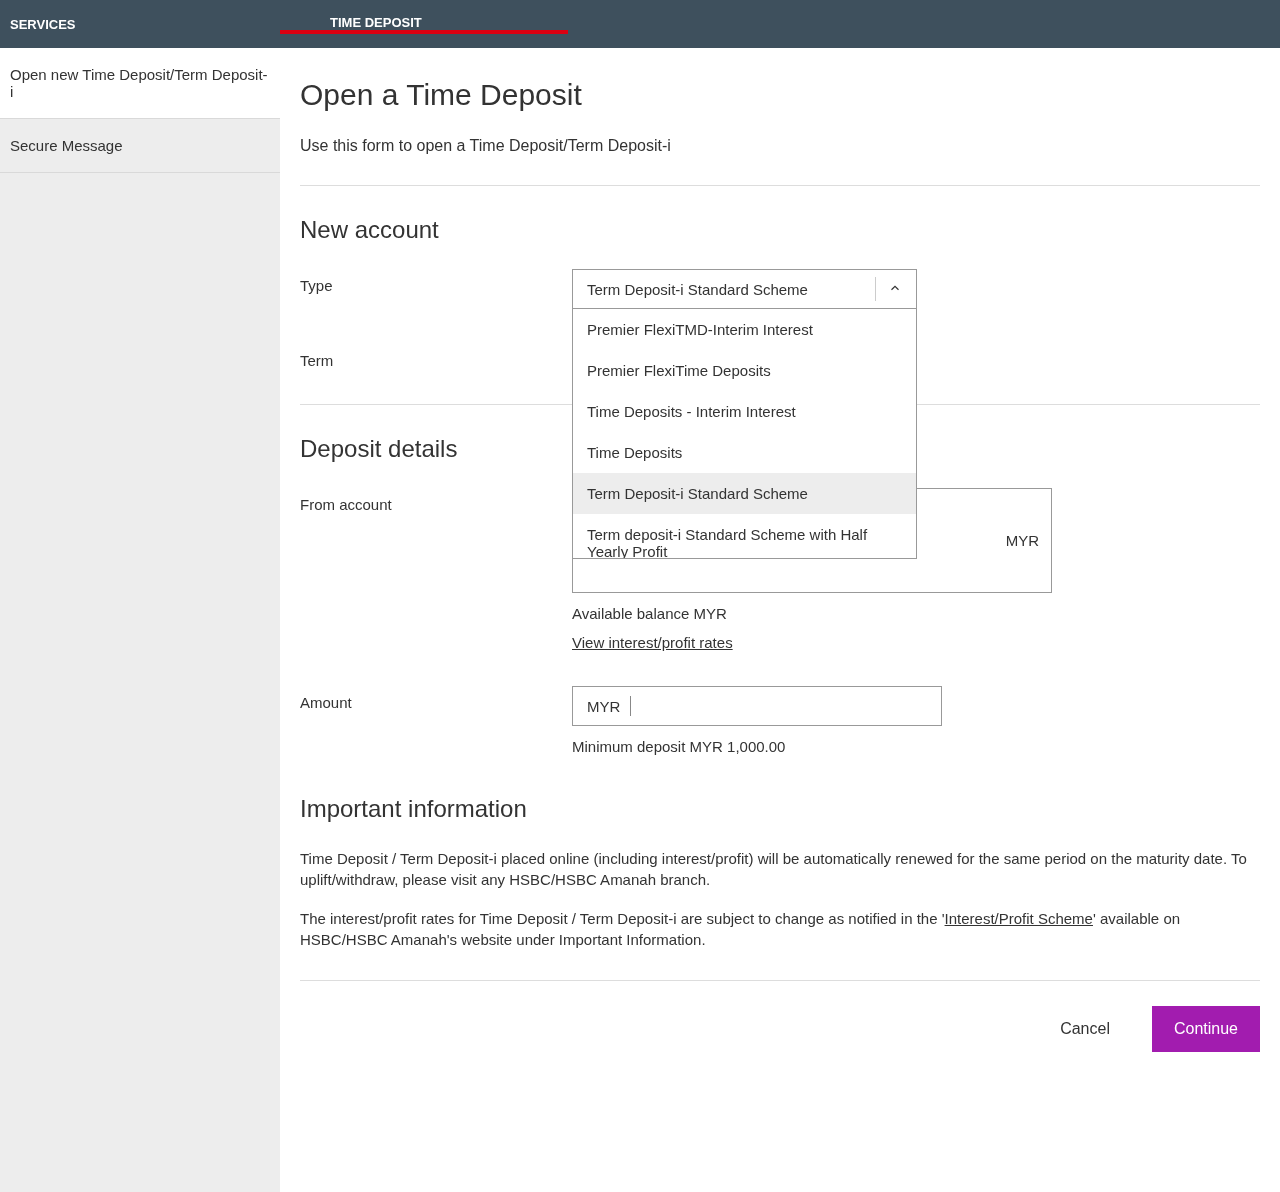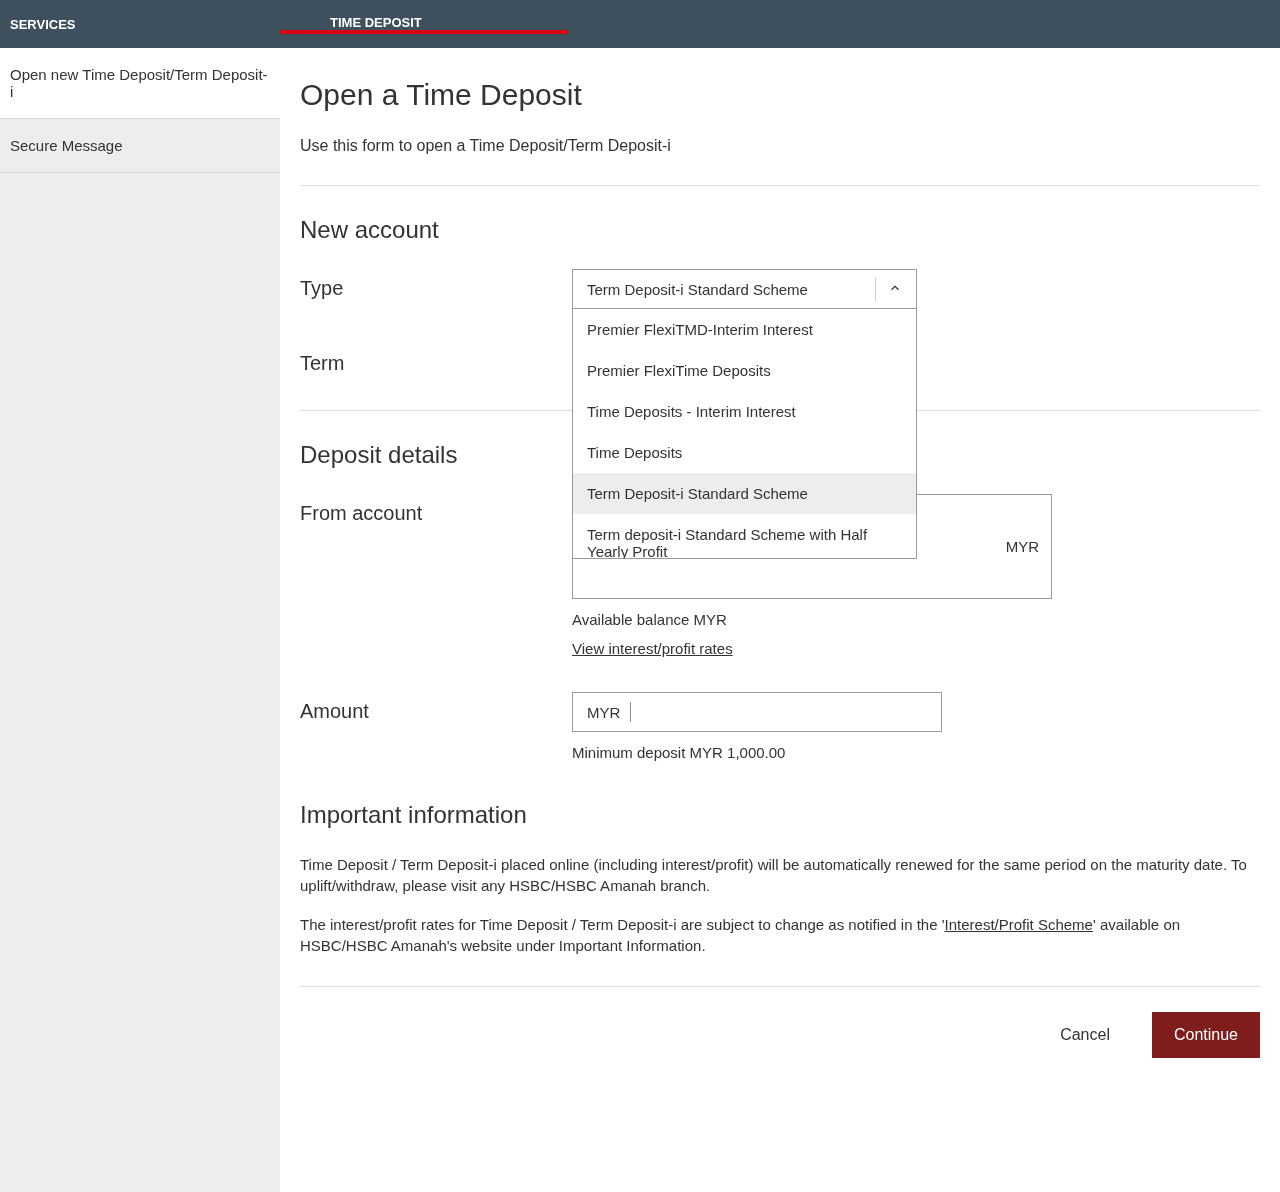--- a/index.html
+++ b/index.html
@@ -11,21 +11,21 @@
   .layout { display: flex; }
   .sidebar { width: 280px; background: #ededed; min-height: 1144px; }
   .sidebar-item { padding: 18px 10px; font-size: 15px; color: #333; border-bottom: 1px solid #d9d9d9; cursor: pointer; }
   .sidebar-item.active { background: #fff; }
   .main { flex: 1; padding: 30px 20px 30px 20px; }
   h1 { font-size: 30px; font-weight: 400; color: #333; margin-bottom: 25px; }
   .subtitle { font-size: 16px; color: #333; margin-bottom: 30px; }
   hr { border: none; border-top: 1px solid #ddd; margin: 0; }
   h2 { font-size: 24px; font-weight: 400; color: #333; margin: 30px 0 25px 0; }
   .form-row { display: flex; align-items: flex-start; margin-bottom: 35px; }
-  .form-label { width: 272px; font-size: 20px; color: #333; padding-top: 8px; }
+  .form-label { width: 272px; font-size: 15px; color: #333; padding-top: 8px; }
   .form-field { flex: 1; position: relative; }
   .select-wrap { position: relative; width: 345px; }
   .select-display { border: 1px solid #999; height: 40px; display: flex; align-items: center; padding: 0 14px; font-size: 15px; cursor: pointer; background: #fff; }
   .select-display .sep { margin-left: auto; width: 1px; height: 24px; background: #ccc; margin-right: 12px; }
   .select-arrow { font-size: 14px; line-height: 1; }
   .dropdown { position: absolute; top: 40px; left: 0; width: 345px; border: 1px solid #999; border-top: none; background: #fff; z-index: 10; max-height: 250px; overflow-y: auto; }
   .dropdown-item { padding: 12px 14px; font-size: 15px; cursor: pointer; }
   .dropdown-item.selected { background: #ededed; }
   .dropdown::-webkit-scrollbar { width: 8px; }
   .dropdown::-webkit-scrollbar-thumb { background: #555; }
@@ -35,21 +35,21 @@
   .helper-text { font-size: 15px; color: #333; margin-top: 12px; }
   .link { text-decoration: underline; color: #333; cursor: pointer; }
   .amount-input-wrap { display: flex; align-items: center; border: 1px solid #999; width: 370px; height: 40px; padding: 0 14px; }
   .amount-prefix { font-size: 15px; margin-right: 10px; }
   .amount-cursor { width: 1px; height: 20px; background: #888; }
   .important h2 { margin-top: 40px; }
   .important p { font-size: 15px; color: #333; margin-top: 18px; line-height: 1.4; }
   .footer-divider { border-top: 1px solid #ddd; margin-top: 30px; }
   .actions { display: flex; justify-content: flex-end; align-items: center; gap: 34px; margin-top: 25px; }
   .btn-cancel { font-size: 16px; color: #333; background: none; border: none; cursor: pointer; padding: 12px 8px; }
-  .btn-continue { font-size: 16px; color: #fff; background: #7f1d1d; border: none; cursor: pointer; padding: 14px 22px; }
+  .btn-continue { font-size: 16px; color: #fff; background: #a21caf; border: none; cursor: pointer; padding: 14px 22px; }
 </style>
 </head>
 <body>
 
 <div class="header">
   <div class="header-tab header-services">SERVICES</div>
   <div class="header-tab header-timedeposit">TIME DEPOSIT</div>
 </div>
 
 <div class="layout">

